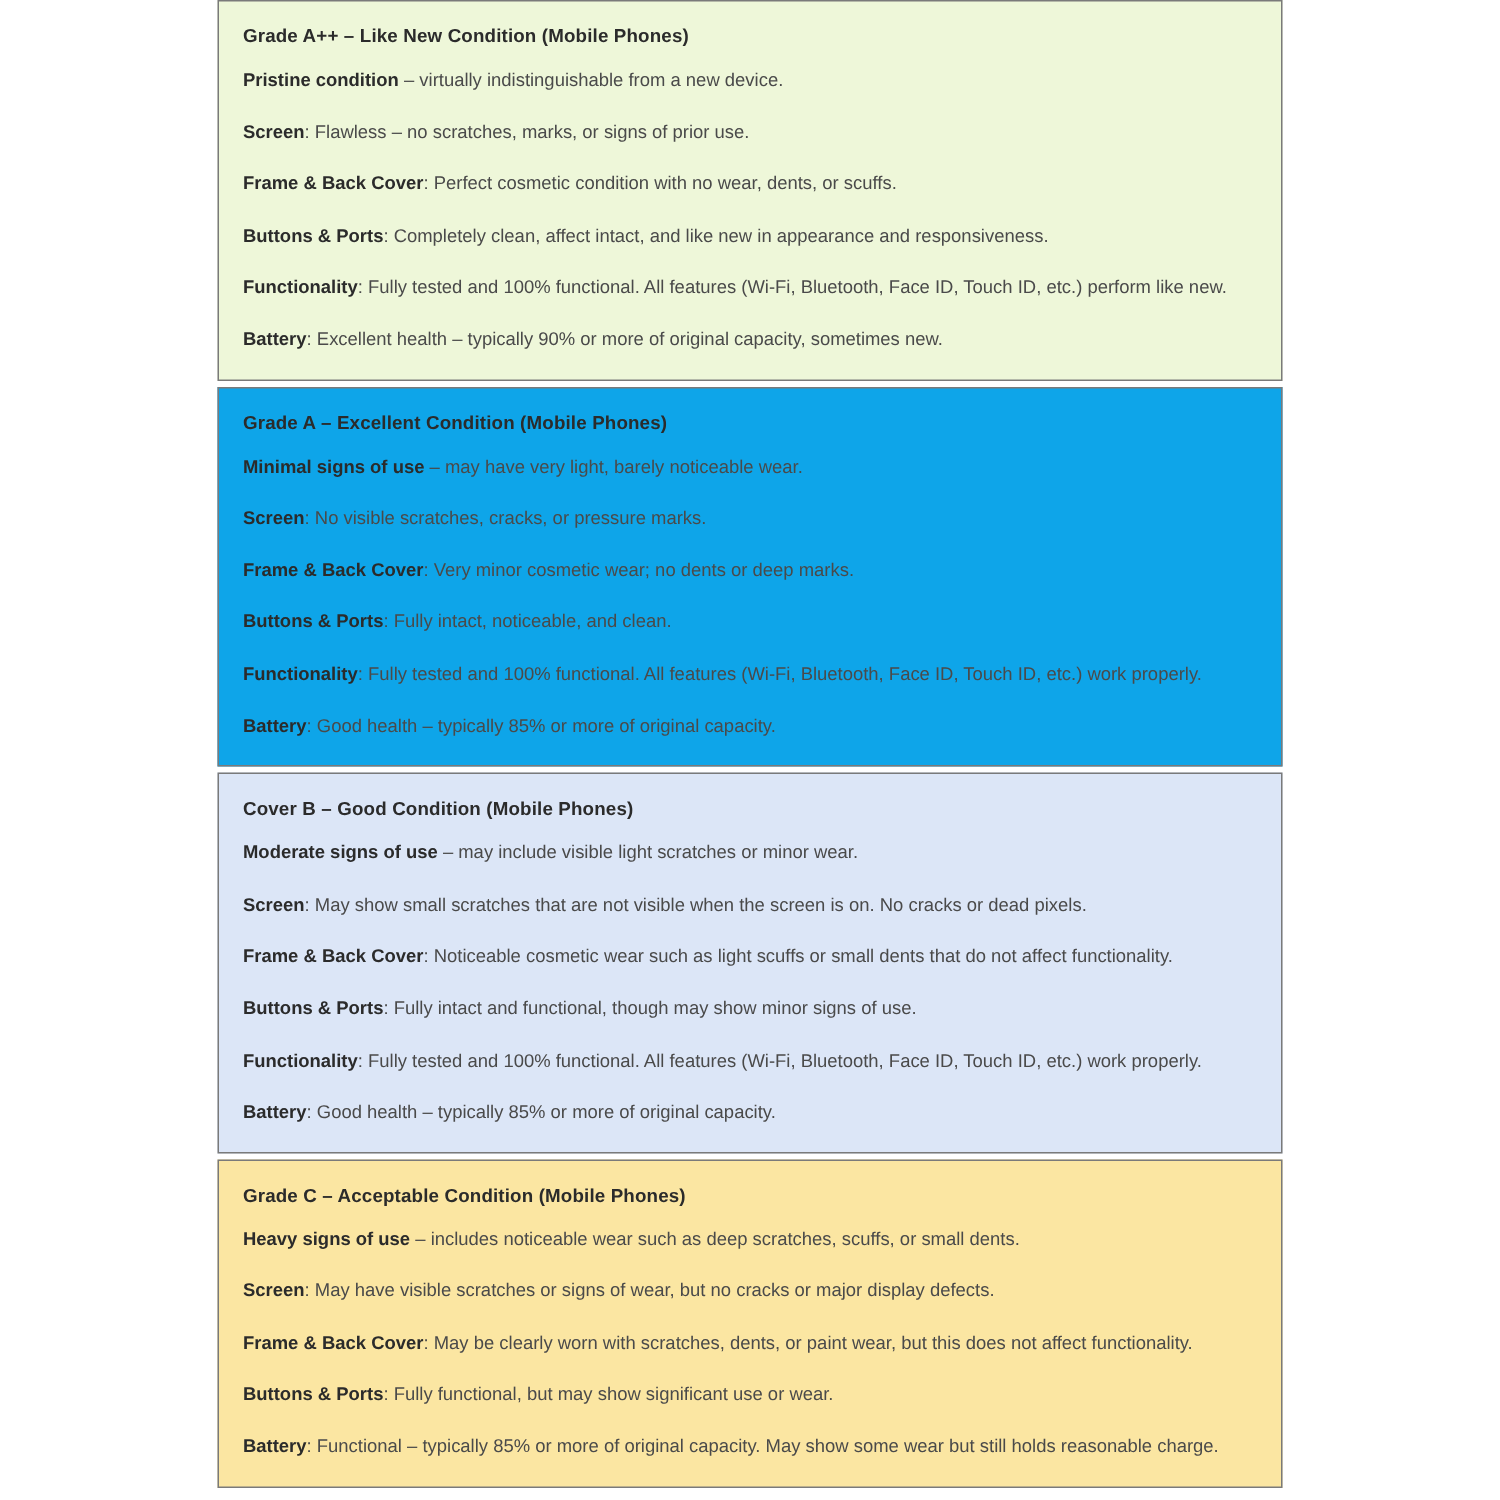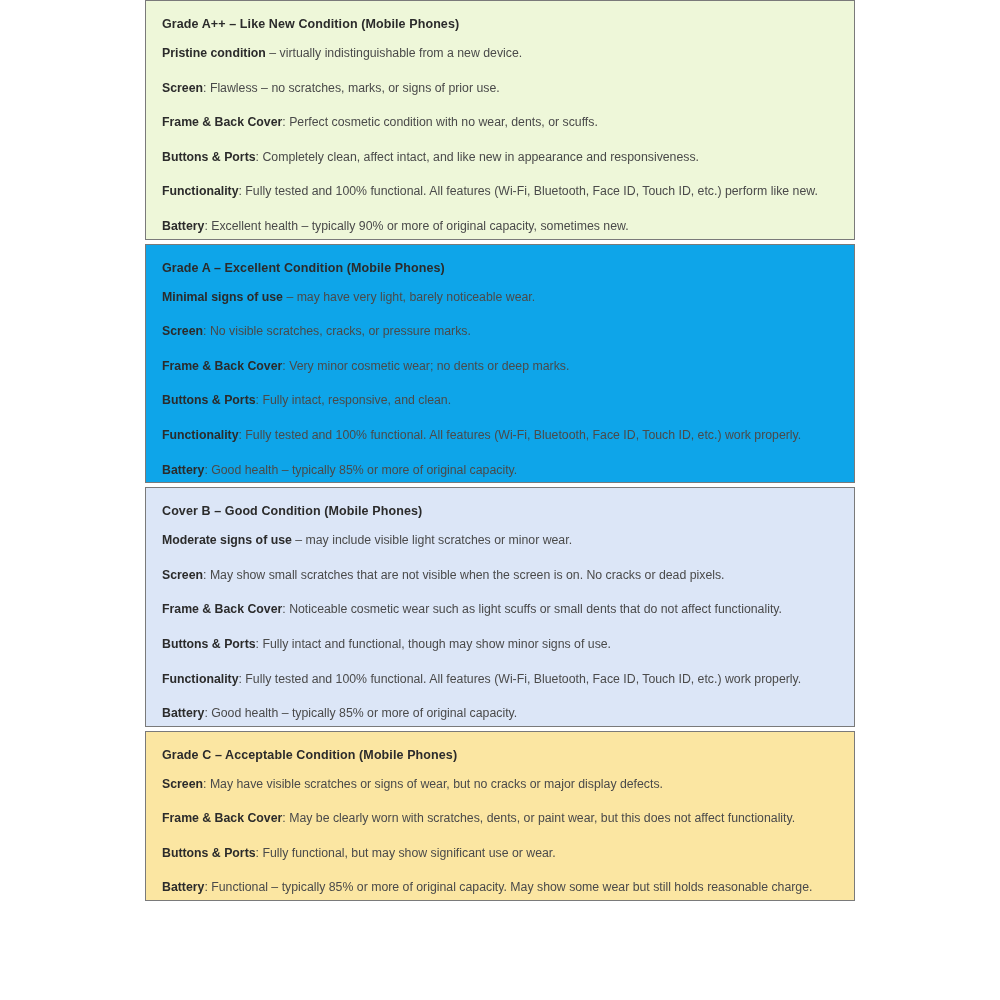--- a/index.html
+++ b/index.html
@@ -19,21 +19,21 @@
     overflow: hidden;
   }
   .doc-column {
     position: absolute;
     left: 145px;
     top: 0px;
     width: 710px;
   }
   .grade-card {
     border: 1px solid #7a7a7a;
-    padding: 12px 16px 0 16px;
+    padding: 12px 16px 14px 16px;
     margin-bottom: 4px;
   }
   .grade-card:last-child { margin-bottom: 0; }
   .grade-title {
     font-size: 12.5px;
     font-weight: bold;
     color: #2b2b2b;
     margin: 4px 0 14px 0;
     letter-spacing: 0.1px;
   }
@@ -61,34 +61,35 @@
         <p class="grade-line"><span class="lbl">Frame &amp; Back Cover</span><span>: </span><span>Perfect cosmetic condition with no wear, dents, or scuffs.</span></p>
         <p class="grade-line"><span class="lbl">Buttons &amp; Ports</span><span>: </span><span>Completely clean, affect intact, and like new in appearance and responsiveness.</span></p>
         <p class="grade-line"><span class="lbl">Functionality</span><span>: </span><span>Fully tested and 100% functional. All features (Wi-Fi, Bluetooth, Face ID, Touch ID, etc.) perform like new.</span></p>
         <p class="grade-line"><span class="lbl">Battery</span><span>: </span><span>Excellent health – typically 90% or more of original capacity, sometimes new.</span></p>
       </div>
       <div class="grade-card" style="background: #0ea5e9; border-color: rgb(122, 122, 122);">
         <div class="grade-title">Grade A – Excellent Condition (Mobile Phones)</div>
         <p class="grade-line"><span class="lbl">Minimal signs of use</span><span> </span><span>– may have very light, barely noticeable wear.</span></p>
         <p class="grade-line"><span class="lbl">Screen</span><span>: </span><span>No visible scratches, cracks, or pressure marks.</span></p>
         <p class="grade-line"><span class="lbl">Frame &amp; Back Cover</span><span>: </span><span>Very minor cosmetic wear; no dents or deep marks.</span></p>
-        <p class="grade-line"><span class="lbl">Buttons &amp; Ports</span><span>: </span><span>Fully intact, responsive, and clean.</span></p>
+        <p class="grade-line"><span class="lbl">Buttons &amp; Ports</span><span>: </span><span>Fully intact, noticeable, and clean.</span></p>
         <p class="grade-line"><span class="lbl">Functionality</span><span>: </span><span>Fully tested and 100% functional. All features (Wi-Fi, Bluetooth, Face ID, Touch ID, etc.) work properly.</span></p>
         <p class="grade-line"><span class="lbl">Battery</span><span>: </span><span>Good health – typically 85% or more of original capacity.</span></p>
       </div>
       <div class="grade-card" style="background: rgb(220, 230, 247); border-color: rgb(122, 122, 122);">
         <div class="grade-title">Cover B – Good Condition (Mobile Phones)</div>
         <p class="grade-line"><span class="lbl">Moderate signs of use</span><span> </span><span>– may include visible light scratches or minor wear.</span></p>
         <p class="grade-line"><span class="lbl">Screen</span><span>: </span><span>May show small scratches that are not visible when the screen is on. No cracks or dead pixels.</span></p>
         <p class="grade-line"><span class="lbl">Frame &amp; Back Cover</span><span>: </span><span>Noticeable cosmetic wear such as light scuffs or small dents that do not affect functionality.</span></p>
         <p class="grade-line"><span class="lbl">Buttons &amp; Ports</span><span>: </span><span>Fully intact and functional, though may show minor signs of use.</span></p>
         <p class="grade-line"><span class="lbl">Functionality</span><span>: </span><span>Fully tested and 100% functional. All features (Wi-Fi, Bluetooth, Face ID, Touch ID, etc.) work properly.</span></p>
         <p class="grade-line"><span class="lbl">Battery</span><span>: </span><span>Good health – typically 85% or more of original capacity.</span></p>
       </div>
       <div class="grade-card" style="background: rgb(251, 230, 162); border-color: rgb(122, 122, 122);">
         <div class="grade-title">Grade C – Acceptable Condition (Mobile Phones)</div>
+        <p class="grade-line"><span class="lbl">Heavy signs of use</span><span> </span><span>– includes noticeable wear such as deep scratches, scuffs, or small dents.</span></p>
         <p class="grade-line"><span class="lbl">Screen</span><span>: </span><span>May have visible scratches or signs of wear, but no cracks or major display defects.</span></p>
         <p class="grade-line"><span class="lbl">Frame &amp; Back Cover</span><span>: </span><span>May be clearly worn with scratches, dents, or paint wear, but this does not affect functionality.</span></p>
         <p class="grade-line"><span class="lbl">Buttons &amp; Ports</span><span>: </span><span>Fully functional, but may show significant use or wear.</span></p>
         <p class="grade-line"><span class="lbl">Battery</span><span>: </span><span>Functional – typically 85% or more of original capacity. May show some wear but still holds reasonable charge.</span></p>
       </div>
     </div>
 </div>
 
 </body></html>

